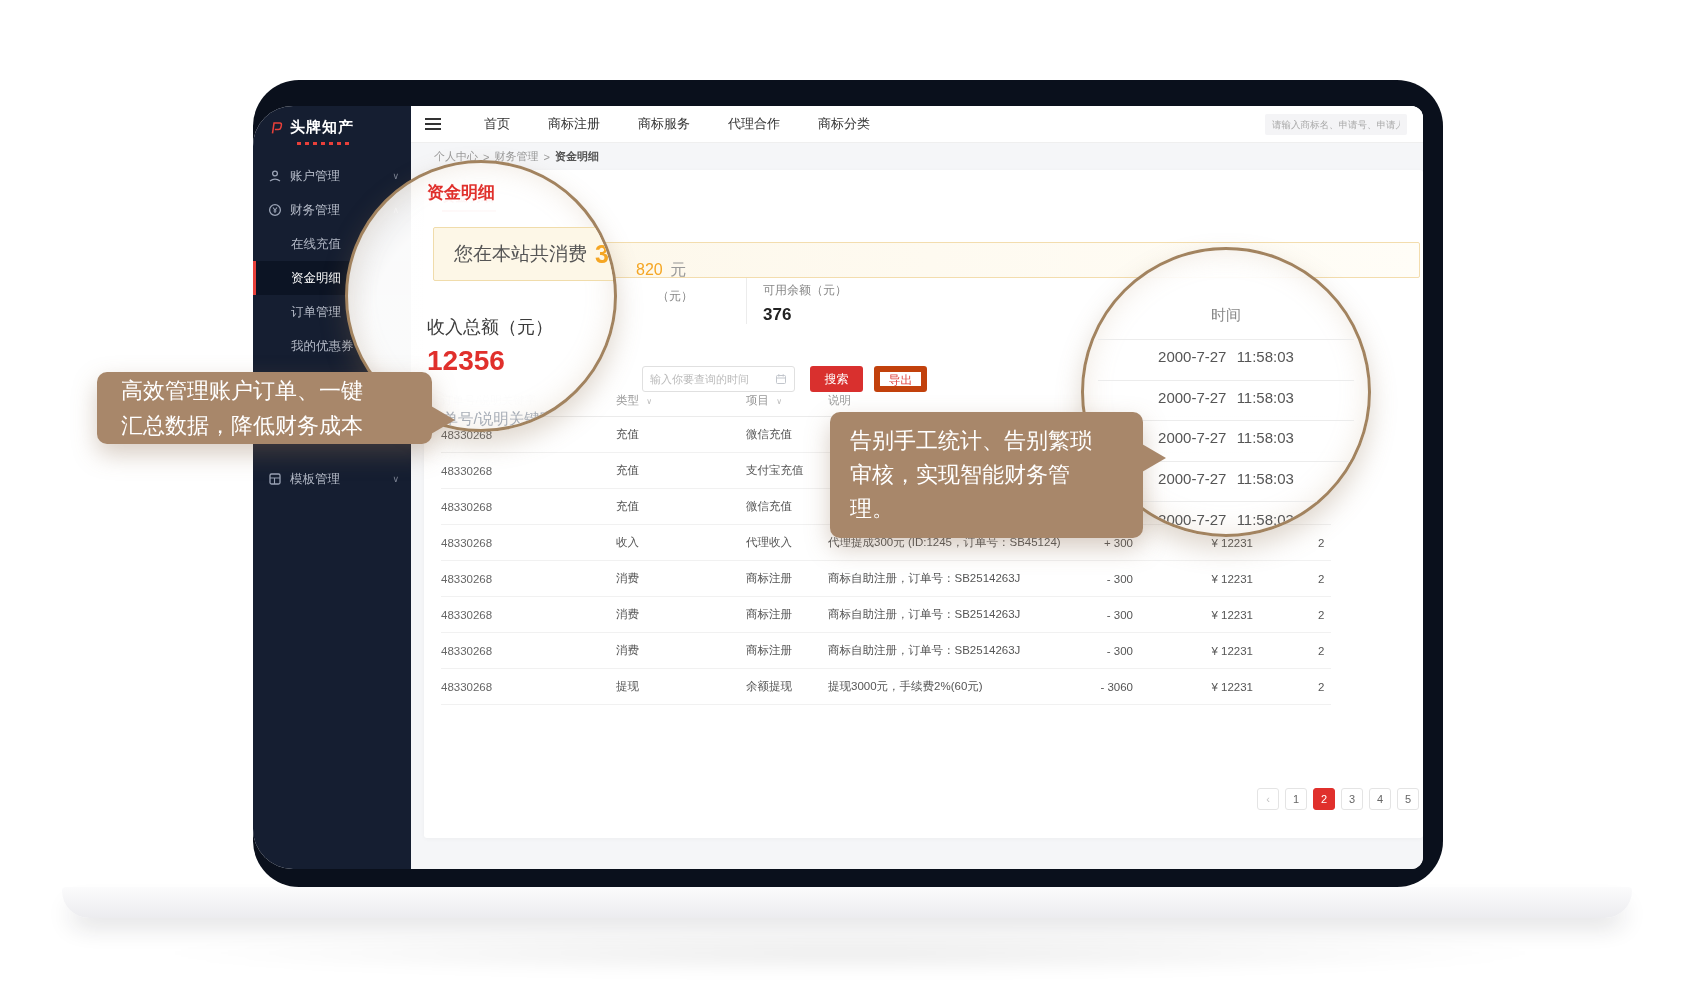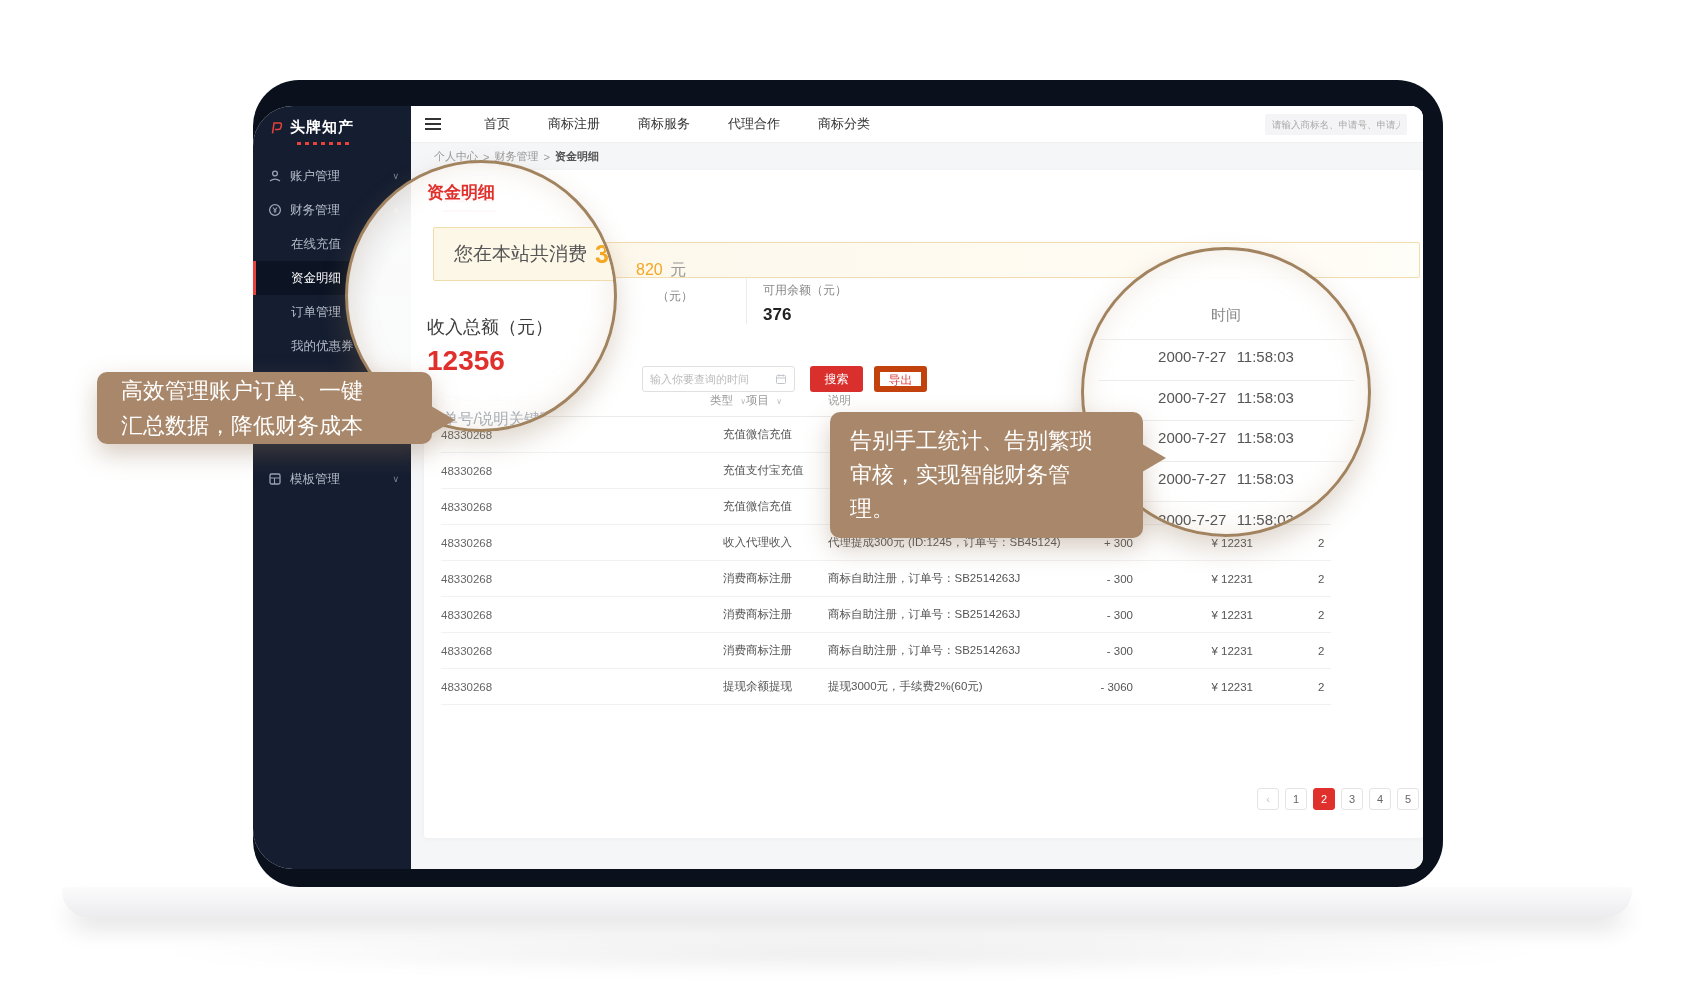--- a/index.html
+++ b/index.html
@@ -79,21 +79,21 @@
   .btn-export { position:absolute; left:450px; top:196px; width:53px; height:26px; background:#fff;
             color:#e0433f; font-size:12px; border:6px solid #c2410c; border-radius:3px; cursor:pointer;
             font-family:"Liberation Sans", sans-serif; }
 
   
   .tbl { position:absolute; left:17px; top:215px; width:890px; }
   .tr { display:flex; align-items:center; height:36px; border-bottom:1px solid #f1f1f1; font-size:11.5px; color:#555; }
   .tr.head { height:32px; color:#999; font-size:11.5px; border-bottom:1px solid #ebebeb; }
   .c-order { width:175px; color:#666; }
   .tr.head .c-order { color:#999; }
-  .c-type { width:130px;text-align:right; }
+  .c-type { width:130px; }
   .c-proj { width:82px; }
   .c-desc { width:250px; white-space:nowrap; overflow:hidden; }
   .c-amt  { width:55px; text-align:right; }
   .c-bal  { width:120px; text-align:right; }
   .c-time { width:78px; padding-left:65px; white-space:nowrap; overflow:hidden; }
   .sort { font-size:8px; color:#bbb; margin-left:4px; }
 
   
   .pager { position:absolute; right:4px; top:618px; display:flex; gap:6px; }
   .pg { min-width:22px; height:22px; border:1px solid #e4e4e4; border-radius:3px; background:#fff;

